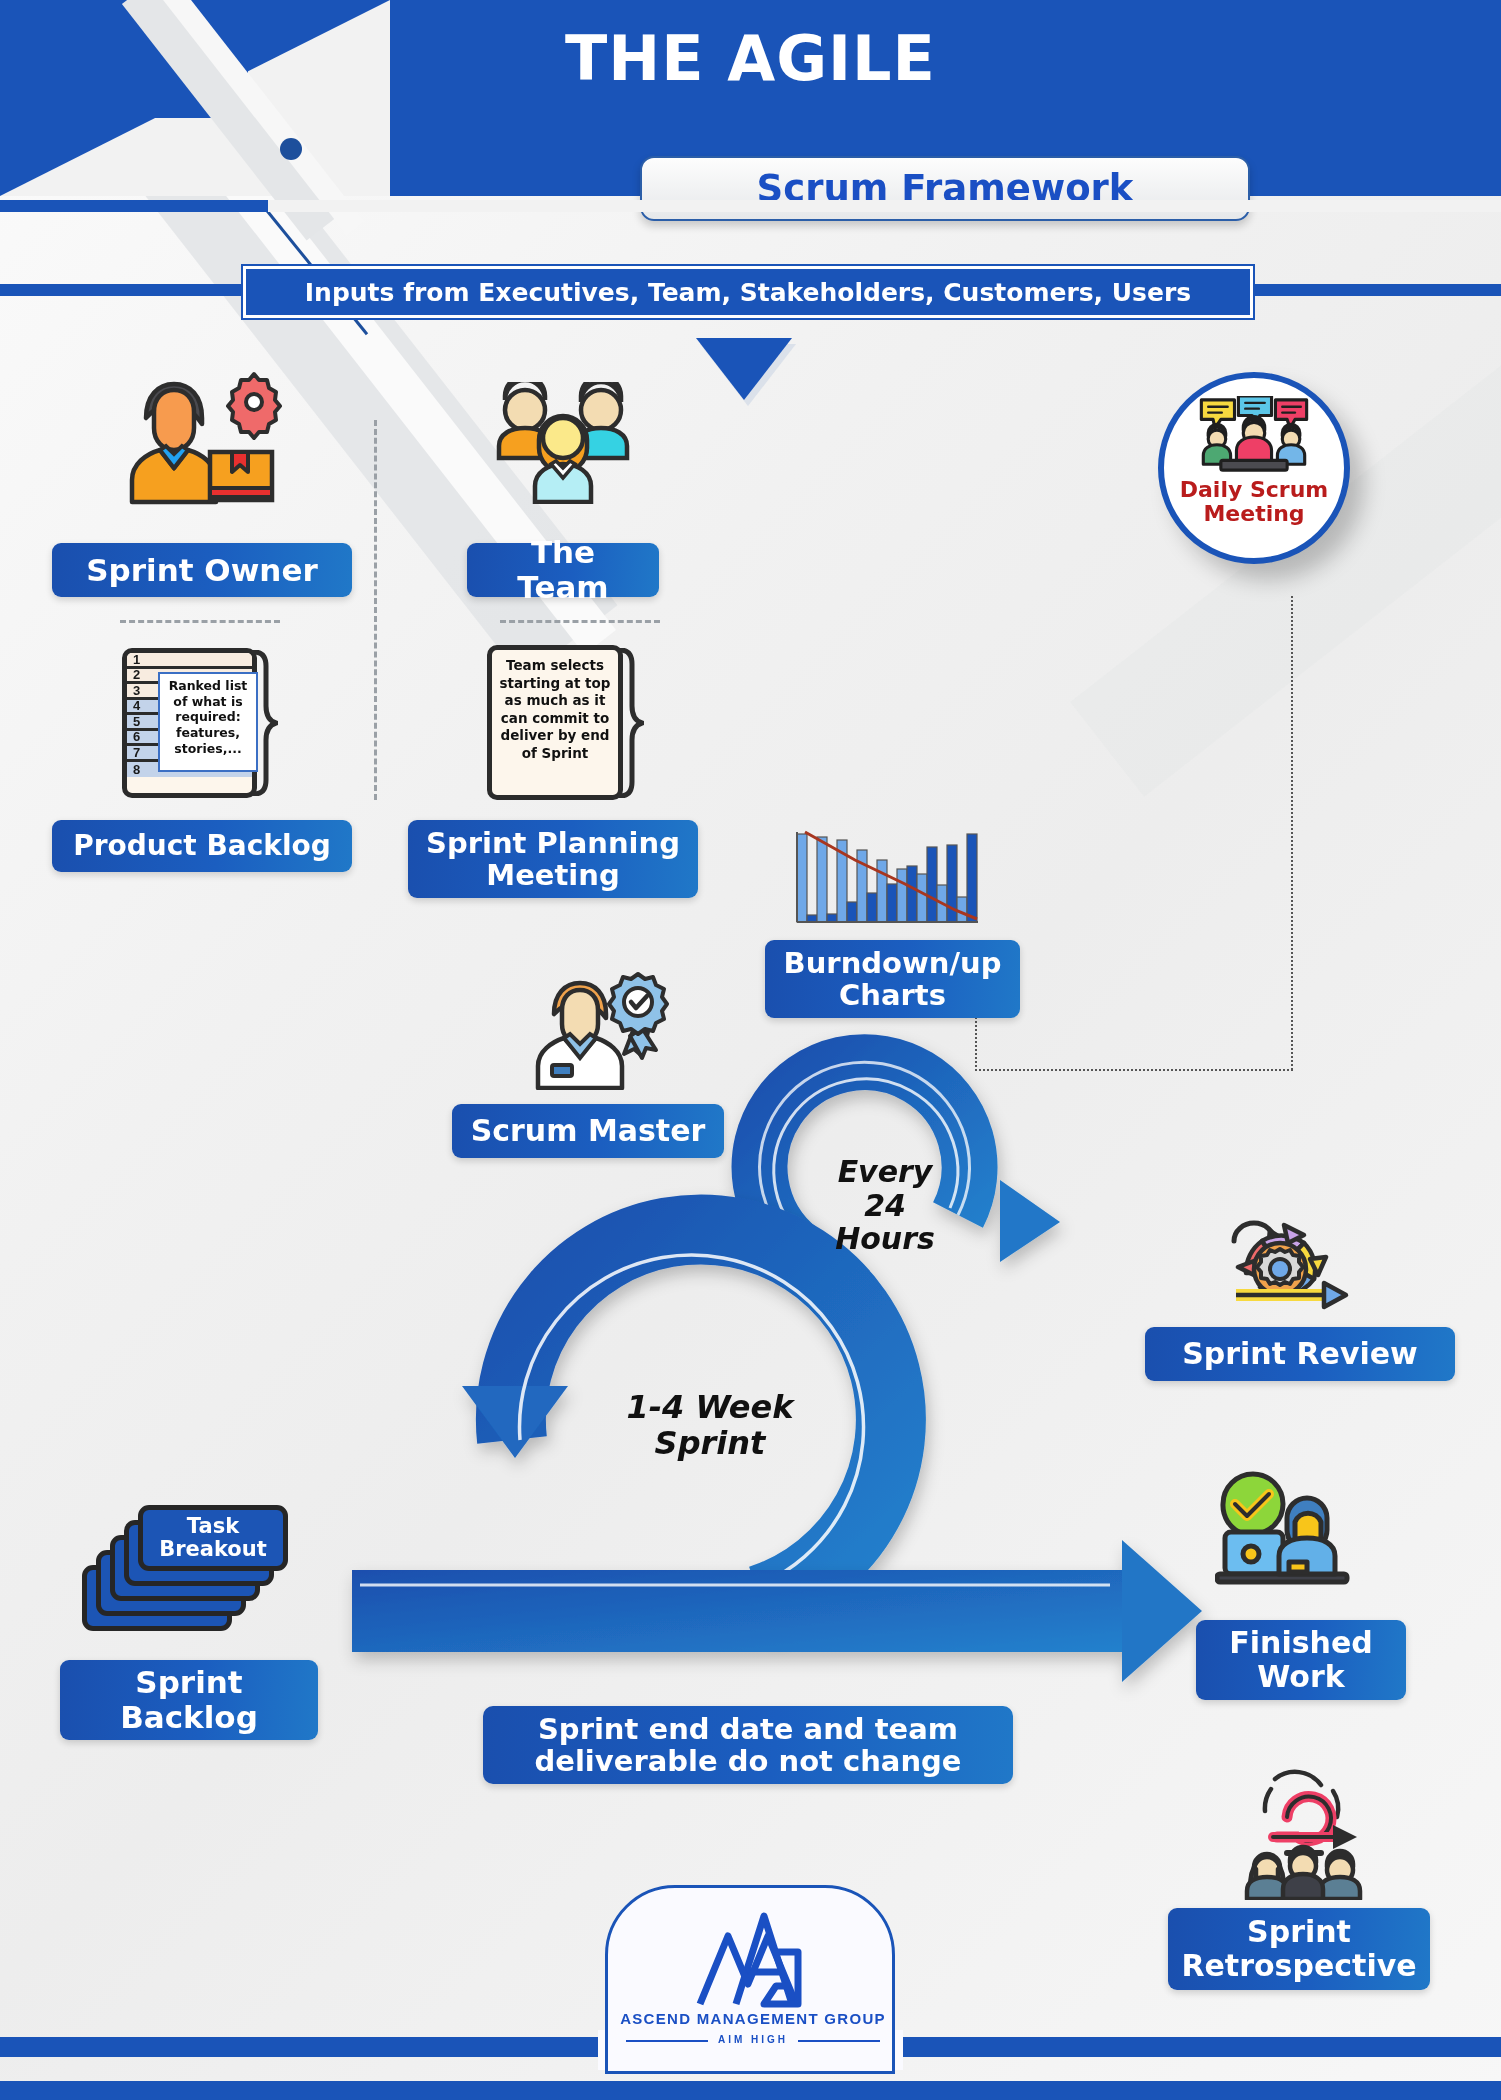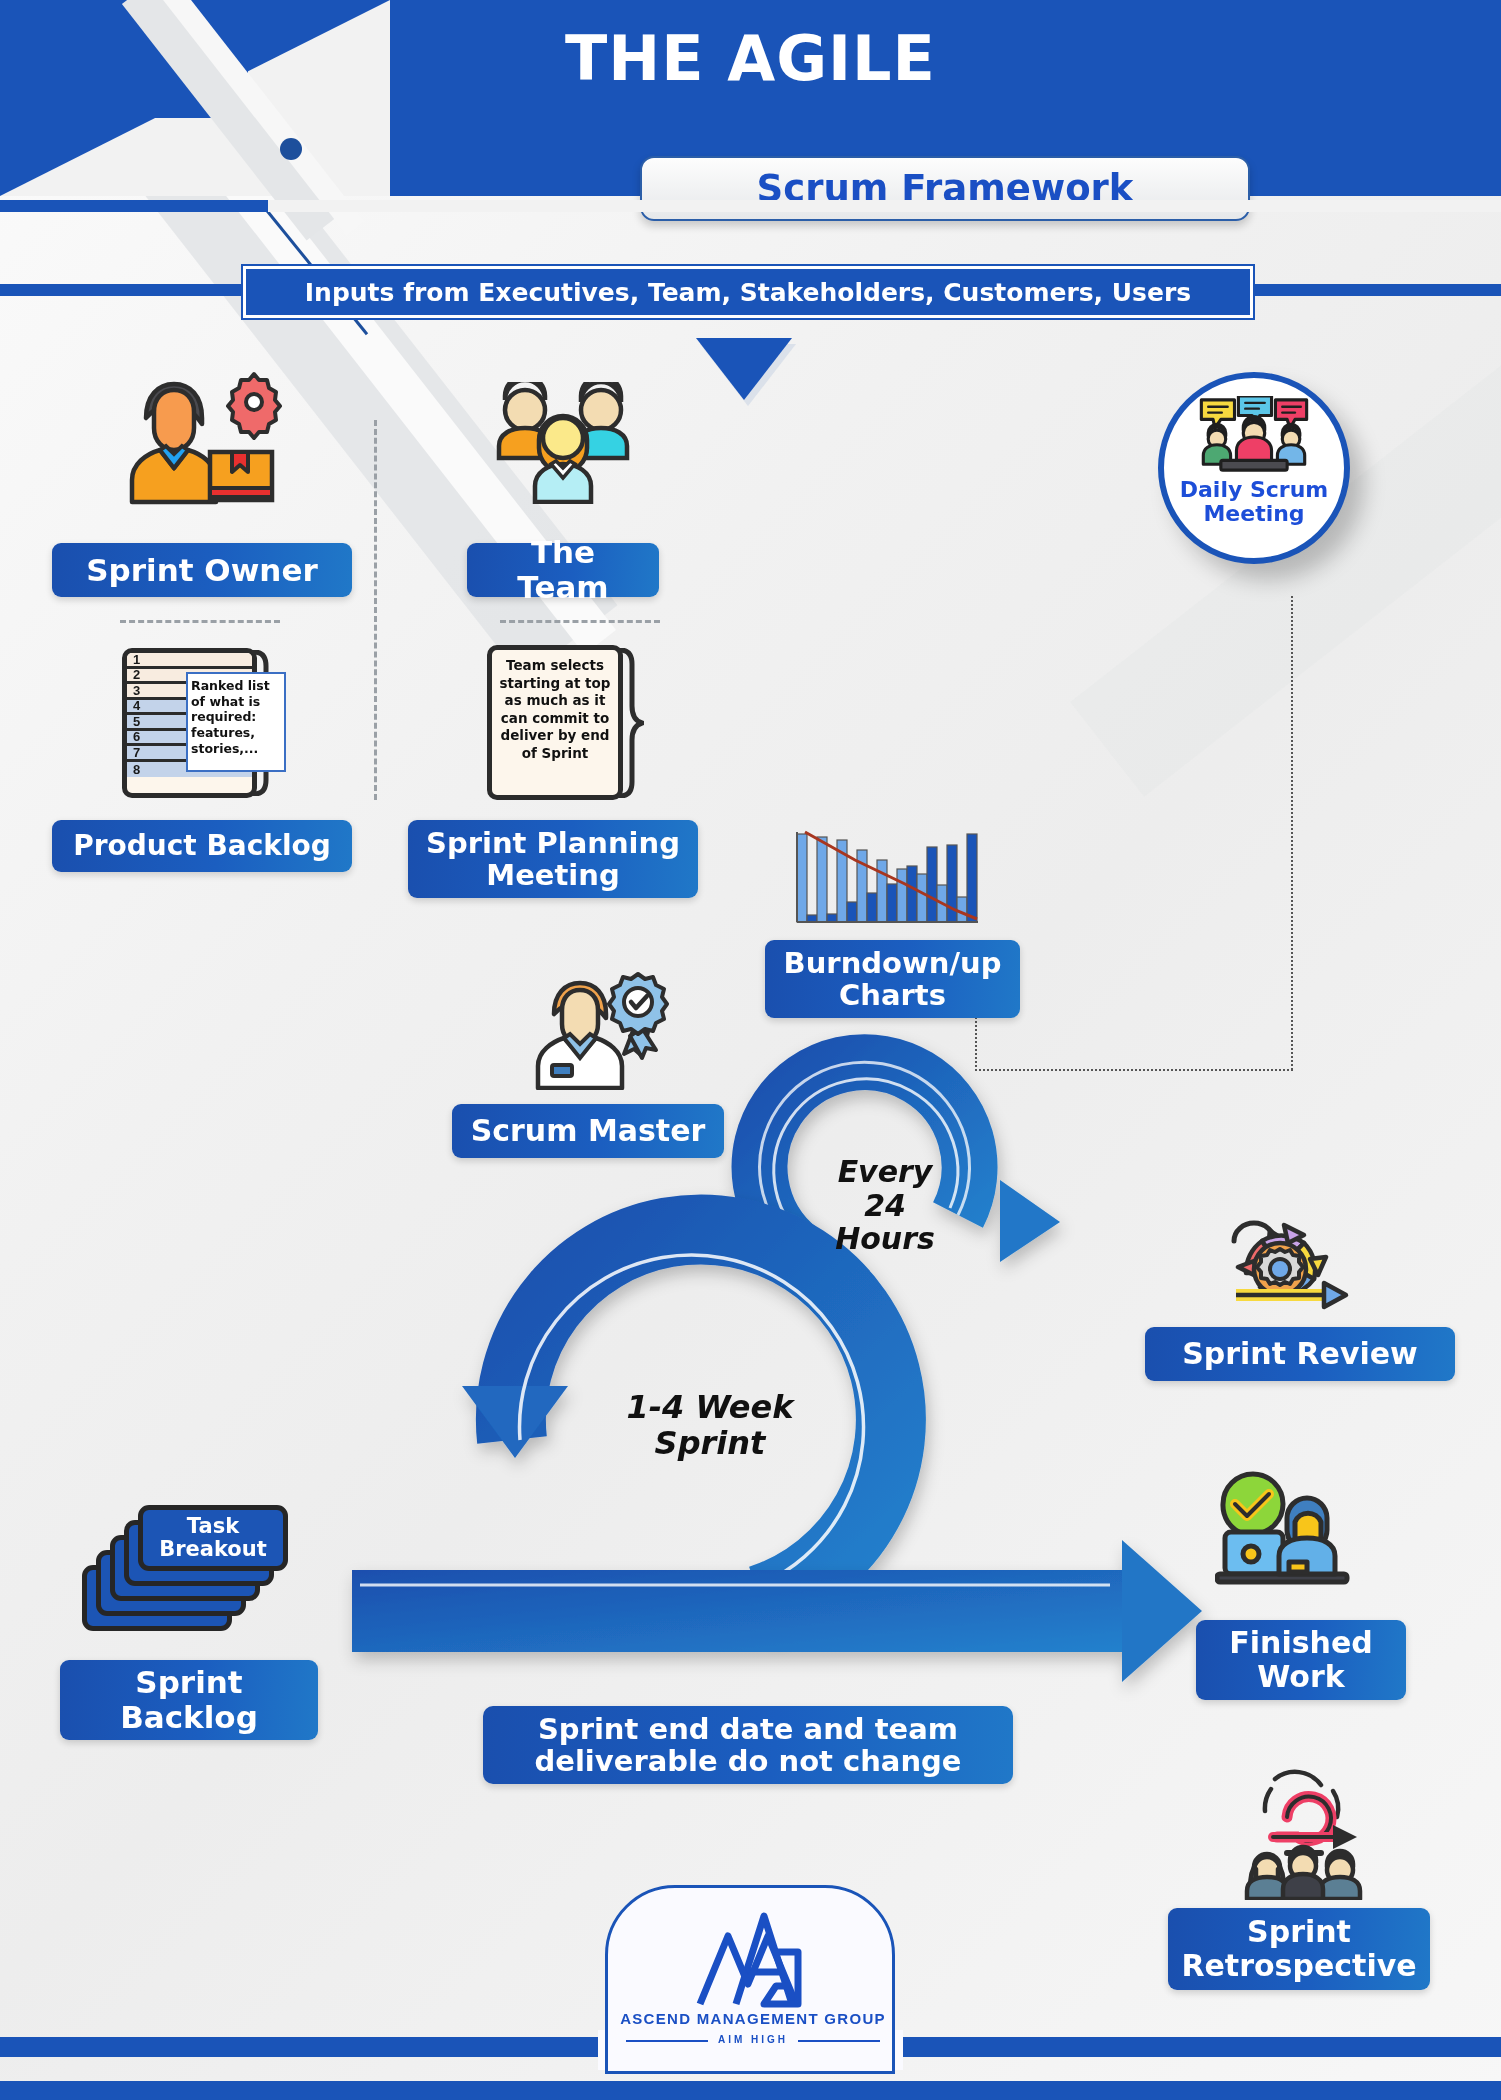--- a/index.html
+++ b/index.html
@@ -97,39 +97,39 @@
   
   .doc {
     position:absolute; background:#fdf6ec;
     border:5px solid #2b2b2b; border-radius:10px; overflow:hidden;
   }
   .doc-row { height:15.5px; border-bottom:3px solid #2b2b2b; display:flex; align-items:center;}
   .doc-row span { font-size:13px; font-weight:700; color:#1a1a1a; padding-left:6px;
                   font-family:"Liberation Sans", sans-serif;}
   .doc-note {
     position:absolute; background:#fff; border:2px solid #3b6fc4;
-    font-size:12.5px; line-height:1.25; color:#111;
-    padding:4px 3px; font-family:"DejaVu Sans", sans-serif; font-weight:600;margin-left:28px;
+    font-size:12.5px; line-height:1.25; text-align:center; color:#111;
+    padding:4px 3px; font-family:"DejaVu Sans", sans-serif; font-weight:600;
   }
   .note-box {
     position:absolute; background:#fdf6ec; border:5px solid #2b2b2b;
     border-radius:10px; font-size:13.5px; line-height:1.3; text-align:center;
     color:#111; padding:7px 6px; font-family:"DejaVu Sans", sans-serif; font-weight:600;
   }
 
   
   .scrum-circle {
     position:absolute; left:1158px; top:372px; width:192px; height:192px;
     background:#fff; border:6px solid #1a54b8; border-radius:50%;
     box-shadow:14px 16px 22px rgba(0,0,0,.22);
     display:flex; flex-direction:column; align-items:center; justify-content:flex-start;
     padding-top:18px;
   }
   .scrum-circle .lbl {
-    font-size:22px; font-weight:800; text-align:center; line-height:1.1; color:#1d4ed8;
+    font-size:22px; font-weight:800; text-align:center; line-height:1.1; color:#b91c1c;
     font-family:"DejaVu Sans", sans-serif; margin-top:4px;
   }
 
   
   .task-card {
     position:absolute; background:#1c55b5; border:5px solid #262626;
     border-radius:11px;
   }
   .task-card.top {
     display:flex; align-items:center; justify-content:center; color:#fff;

